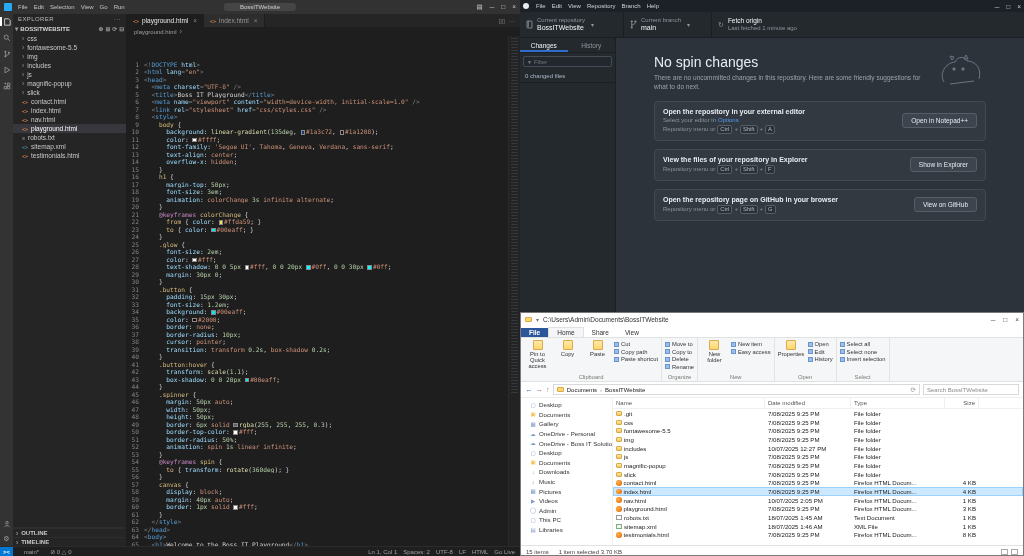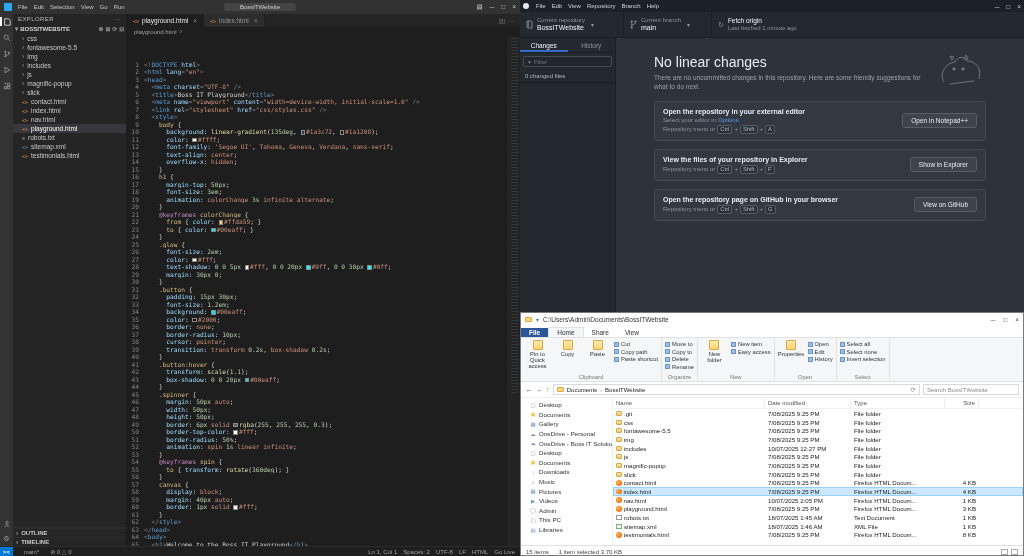--- a/index.html
+++ b/index.html
@@ -395,21 +395,21 @@
       <div class="gh-empty">
         <svg class="gh-doodle" width="52" height="38" viewBox="0 0 52 38">
           <g fill="none" stroke="#768390" stroke-width="1">
             <path d="M10 30 C5 22 11 11 21 10 C24 4 30 4 33 9 C42 9 48 17 45 27"></path>
             <path d="M18 8 l-2 -4 4 1zM30 7 l2 -4 2 4z"></path>
             <circle cx="20" cy="17" r="1.2" fill="#768390"></circle>
             <circle cx="29" cy="17" r="1.2" fill="#768390"></circle>
             <path d="M16 32 l24 -3"></path>
           </g>
         </svg>
-        <h1>No linear changes</h1>
+        <h1>No spin changes</h1>
         <p class="gh-sub">There are no uncommitted changes in this repository. Here are some friendly suggestions for what to do next.</p>
         <div id="gh-cards">
             <div class="gh-card">
               <div class="gh-card-text">
                 <div class="gh-card-title">Open the repository in your external editor</div>
                 <div class="gh-card-sub">
                   <span>Select your editor in </span>
                   <span class="link">Options</span>
                 </div>
                 <div class="gh-card-sub">

